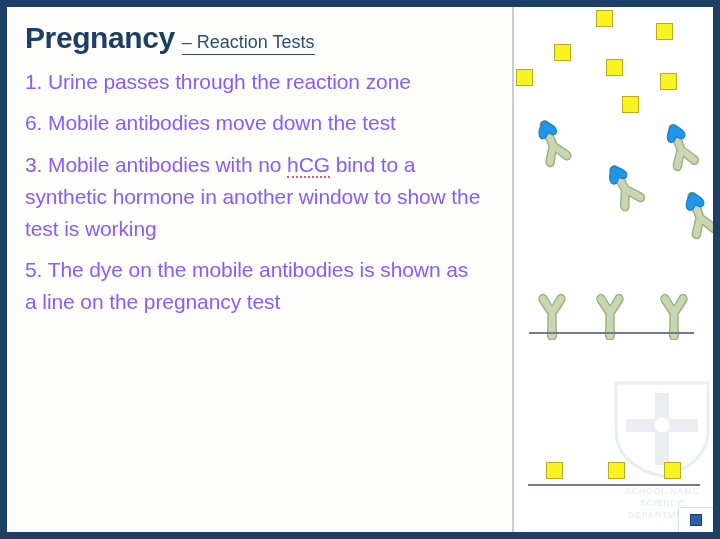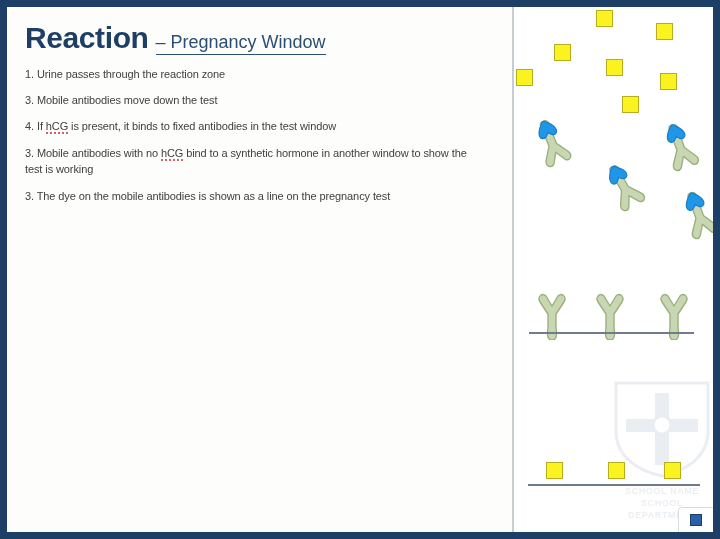--- a/index.html
+++ b/index.html
@@ -45,22 +45,22 @@
   #title-sub {
     font-size: 18px;
     font-weight: normal;
     color: #2b4f73;
     margin-left: 7px;
     border-bottom: 1.5px solid #2b4f73;
     padding-bottom: 1px;
   }
 
   .step {
-    font-size: 11px;
-    color: #404040;
+    font-size: 21px;
+    color: #8b5cf6;
     line-height: 1.52;
     margin-bottom: 9.5px;
     letter-spacing: -0.1px;
   }
 
   .misspell {
     border-bottom: 2px dotted #d1606a;
     padding-bottom: 0px;
   }
 
@@ -161,30 +161,29 @@
   }
 </style>
 </head>
 <body>
 
 <div id="slide">
 
   <div id="left-pane">
 
     <div id="title-row">
-      <div id="title-main">Reaction</div>
-      <div id="title-sub">– Pregnancy Window</div>
+      <div id="title-main">Pregnancy</div>
+      <div id="title-sub">– Reaction Tests</div>
     </div>
 
     <div id="steps-list">
         <div class="step"><span>1. Urine passes through the reaction zone</span></div>
-        <div class="step"><span>3. Mobile antibodies move down the test</span></div>
-        <div class="step"><span>4. If </span><span class="misspell">hCG</span><span> is present, it binds to fixed antibodies in the test window</span></div>
+        <div class="step"><span>6. Mobile antibodies move down the test</span></div>
         <div class="step"><span>3. Mobile antibodies with no </span><span class="misspell">hCG</span><span> bind to a synthetic hormone in another window to show the test is working</span></div>
-        <div class="step"><span>3. The dye on the mobile antibodies is shown as a line on the pregnancy test</span></div>
+        <div class="step"><span>5. The dye on the mobile antibodies is shown as a line on the pregnancy test</span></div>
       </div>
 
   </div>
 
   <div id="label-col">
     <div class="vlabel" id="vlabel-reaction">
       <span>Reaction Zone</span>
     </div>
     <div class="vlabel" id="vlabel-results">
       <span>Results Window</span>
@@ -200,21 +199,21 @@
 
     <div id="watermark">
       <svg width="104" height="100" viewBox="0 0 104 100">
         <path d="M6 4 H98 V52 C98 78 76 92 52 97 C28 92 6 78 6 52 Z" fill="#ffffff" stroke="#1d3f66" stroke-width="3"></path>
         <rect x="45" y="14" width="14" height="72" fill="#1d3f66"></rect>
         <rect x="16" y="40" width="72" height="13" fill="#1d3f66"></rect>
         <circle cx="52" cy="46" r="9" fill="#ffffff" stroke="#1d3f66" stroke-width="3"></circle>
       </svg>
       <div id="watermark-text">
         <div>SCHOOL NAME</div>
-        <div>SCHOOL</div>
+        <div>SCIENCE</div>
         <div>DEPARTMENT</div>
       </div>
     </div>
 
     <div id="diagram-shapes">
         <div class="ysquare" style="left: 82px; top: 3px; background: rgb(251, 243, 31); border-color: rgb(184, 173, 34);"></div>
         <div class="ysquare" style="left: 142px; top: 16px; background: rgb(251, 243, 31); border-color: rgb(184, 173, 34);"></div>
         <div class="ysquare" style="left: 40px; top: 37px; background: rgb(251, 243, 31); border-color: rgb(184, 173, 34);"></div>
         <div class="ysquare" style="left: 92px; top: 52px; background: rgb(251, 243, 31); border-color: rgb(184, 173, 34);"></div>
         <div class="ysquare" style="left: 2px; top: 62px; background: rgb(251, 243, 31); border-color: rgb(184, 173, 34);"></div>

